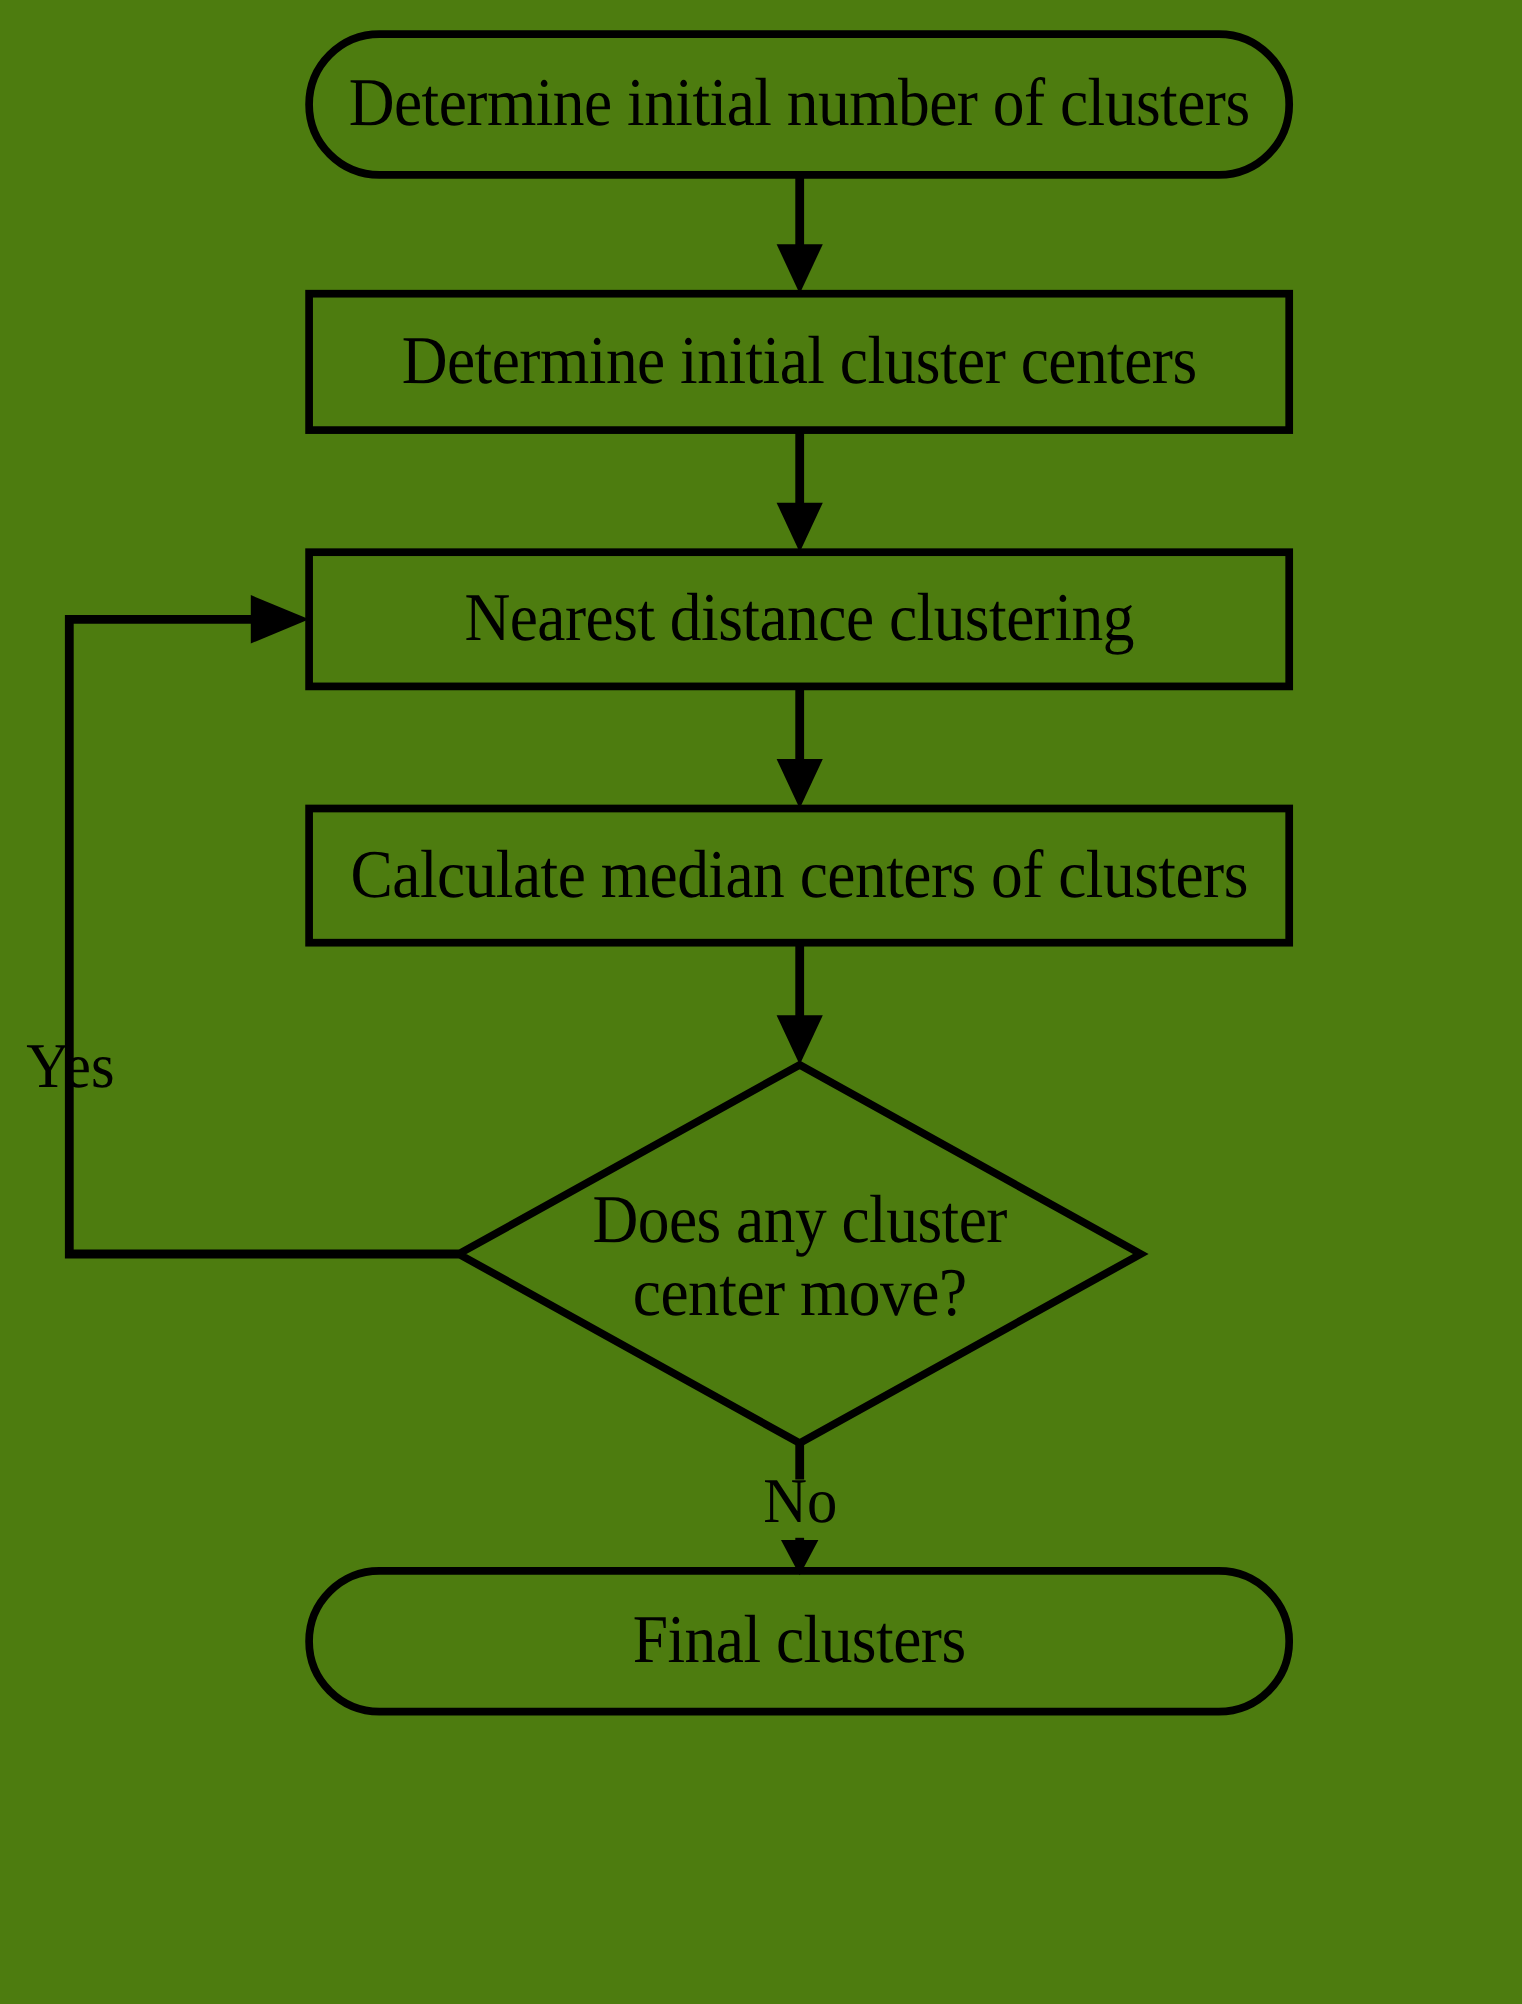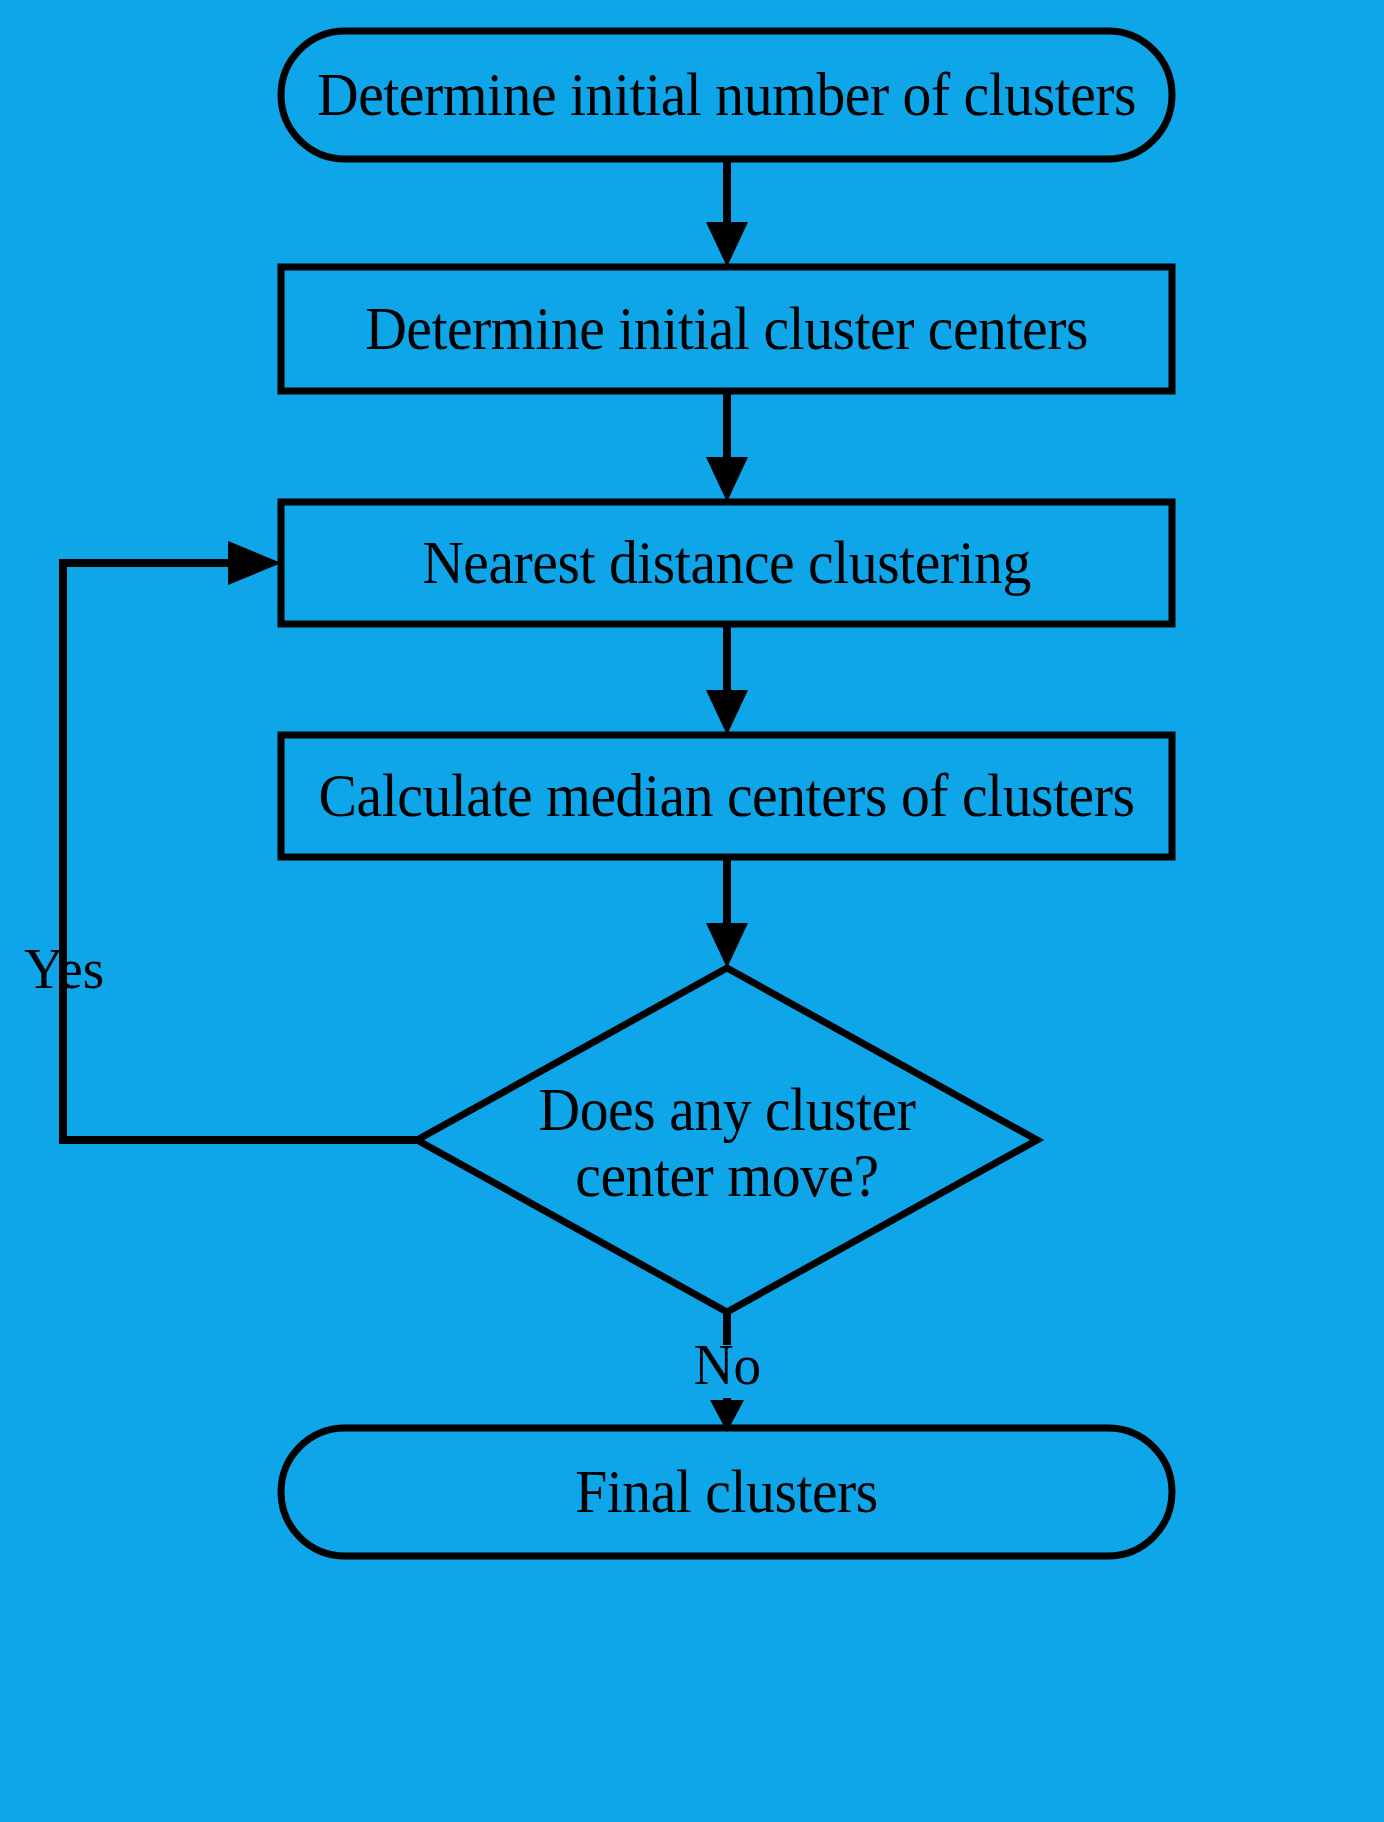--- a/index.html
+++ b/index.html
@@ -8,21 +8,21 @@
     padding: 0;
     background: #ffffff;
   }
   body {
     font-family: "Liberation Serif", "DejaVu Serif", serif;
   }
   #canvas {
     position: relative;
     width: 1384px;
     height: 1822px;
-    background: #0ea5e9;
+    background: #4d7c0f;
     overflow: hidden;
   }
   #flow-svg {
     position: absolute;
     left: 0;
     top: 0;
     width: 1384px;
     height: 1822px;
   }
   .node-label {

